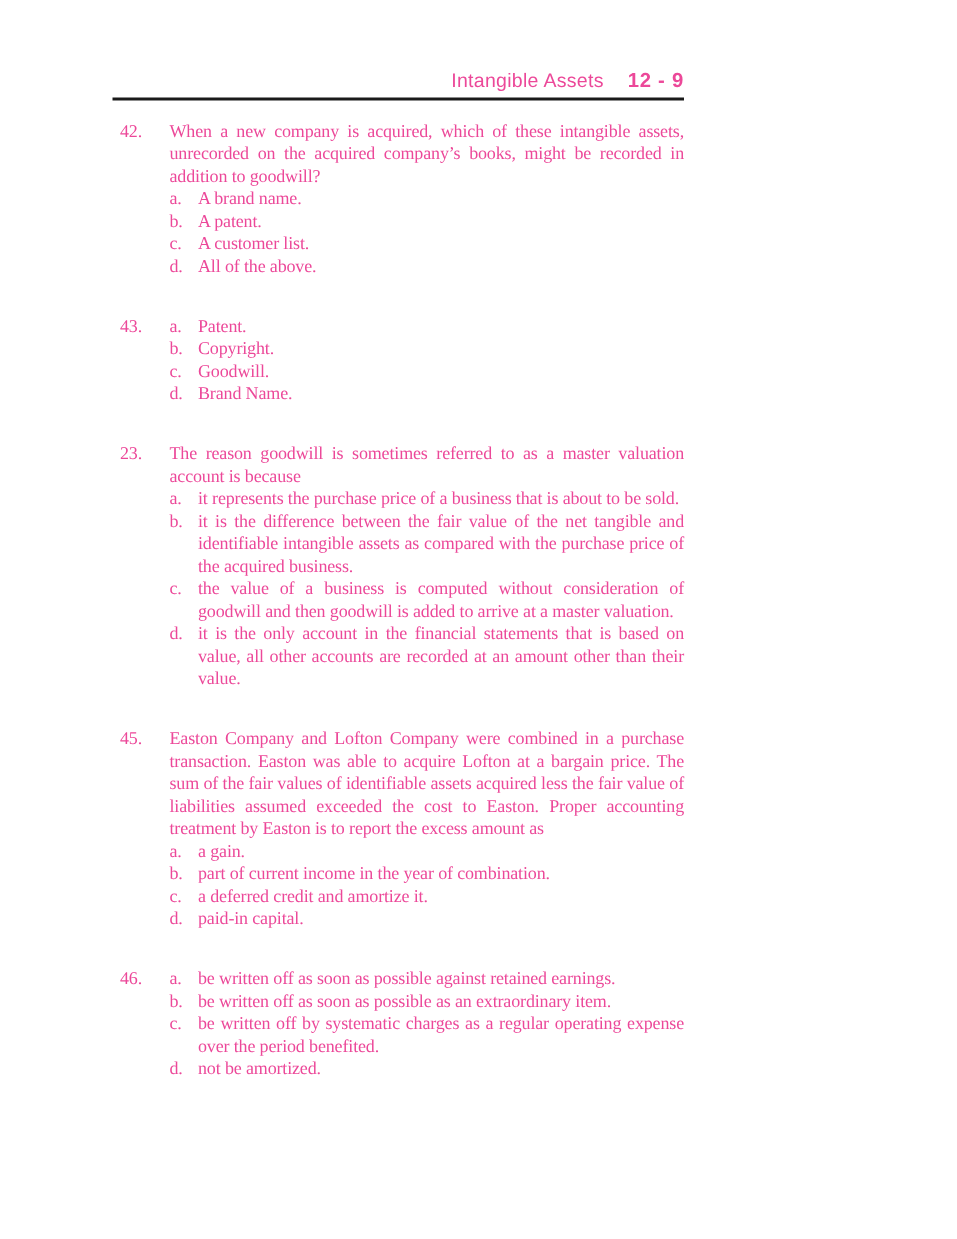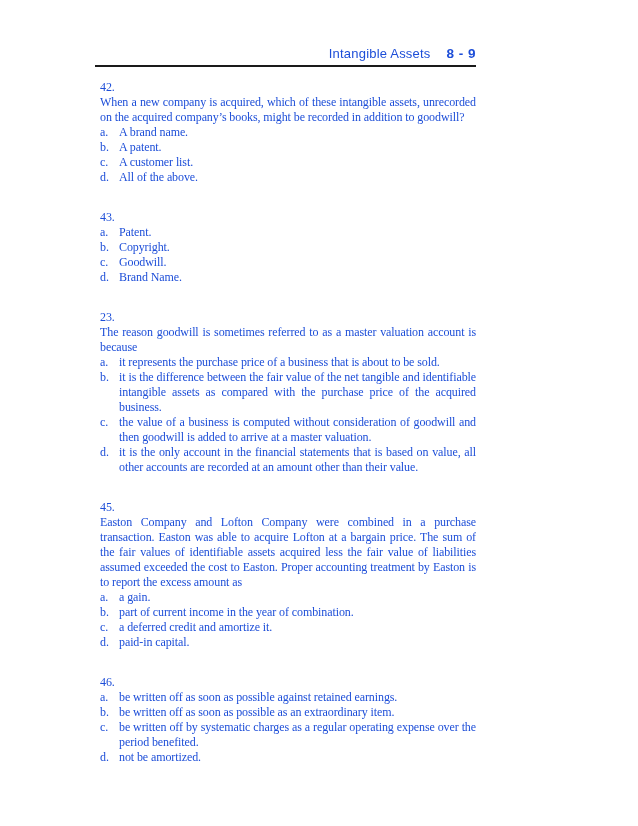--- a/index.html
+++ b/index.html
@@ -7,22 +7,21 @@
     padding: 0;
     background: #ffffff;
   }
   .page {
     position: relative;
     width: 524px;
     height: 826px;
     background: #ffffff;
     overflow: hidden;
     font-family: "Liberation Serif", serif;
-    color: #1d4ed8;
-    margin-left: 20px;
+    color: #ec4899;
   }
   
   .header {
     margin: 46px 68px 0 75px;
     padding-bottom: 4px;
     border-bottom: 2px solid #1a1a1a;
     display: flex;
     justify-content: flex-end;
     align-items: baseline;
     gap: 16px;
@@ -40,21 +39,20 @@
   
   .content {
     margin: 13px 68px 0 80px;
     font-size: 12px;
     line-height: 15px;
     letter-spacing: -0.1px;
   }
   .question {
     display: flex;
     margin-bottom: 25px;
-    flex-direction: column;
   }
   .q-num {
     width: 33px;
     flex: none;
   }
   .q-body {
     flex: 1;
     min-width: 0;
   }
   .q-text {
@@ -73,21 +71,21 @@
     text-align: justify;
   }
 </style>
 </head>
 <body>
 
 <div class="page">
 
   <div class="header">
     <span class="header-title">Intangible Assets</span>
-    <span class="header-page">8 - 9</span>
+    <span class="header-page">12 - 9</span>
   </div>
 
   <div class="content">
     <div class="question">
       <div class="q-num">42.</div>
       <div class="q-body">
         <div class="q-text">When a new company is acquired, which of these intangible assets, unrecorded on the acquired company’s books, might be recorded in addition to goodwill?</div>
         <div class="options">
     <div class="option">
       <div class="opt-letter">a.</div>

